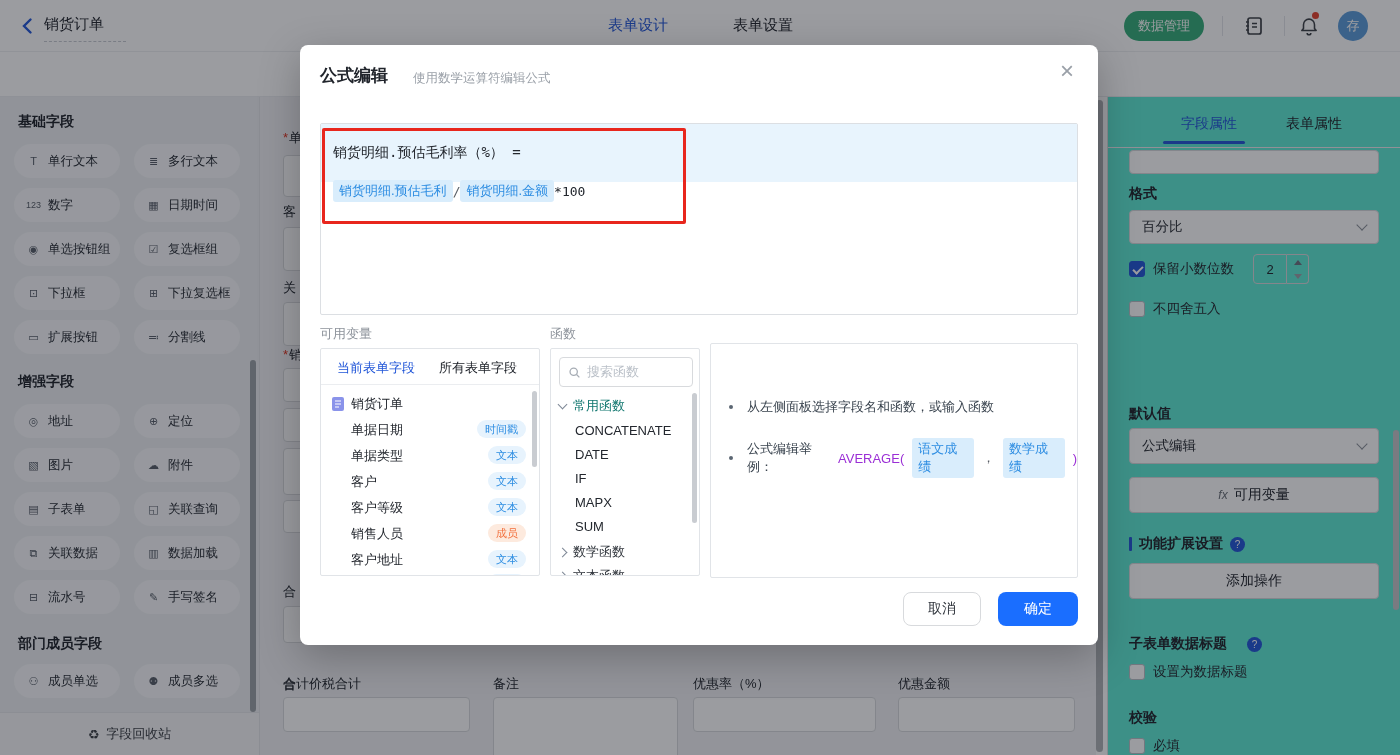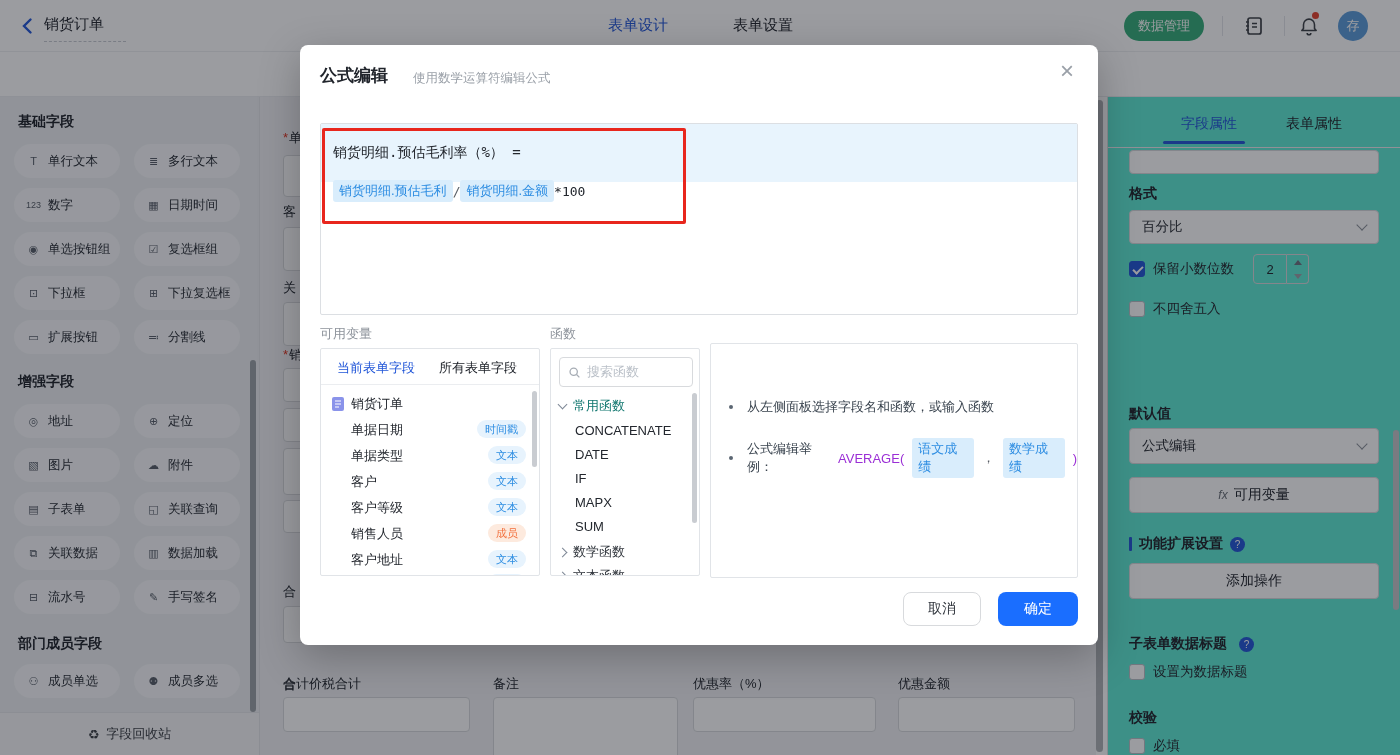--- a/index.html
+++ b/index.html
@@ -337,21 +337,21 @@
       <span>可用变量</span>
     </div>
     <div class="abs" style="left:21px;top:438px;display:flex;align-items:center;gap:7px">
       <span class="bluebar"></span>
       <span style="font-size:14px;font-weight:bold">功能扩展设置</span>
       <span class="qmark">?</span>
     </div>
     <div class="abs wbtn" style="top:466px">
       <span>添加操作</span>
     </div>
-    <div class="abs" style="left:21px;top:538px;display:flex;align-items:center;gap:12px">
+    <div class="abs" style="left:21px;top:538px;display:flex;align-items:center;gap:20px">
       <span style="font-size:14px;font-weight:bold">子表单数据标题</span>
       <span class="qmark">?</span>
     </div>
     <div class="abs cbrow" style="left:21px;top:566px">
       <span class="cb"></span>
       <span>设置为数据标题</span>
     </div>
     <div class="abs rlabel" style="top:612px">校验</div>
     <div class="abs cbrow" style="left:21px;top:640px">
       <span class="cb"></span>

